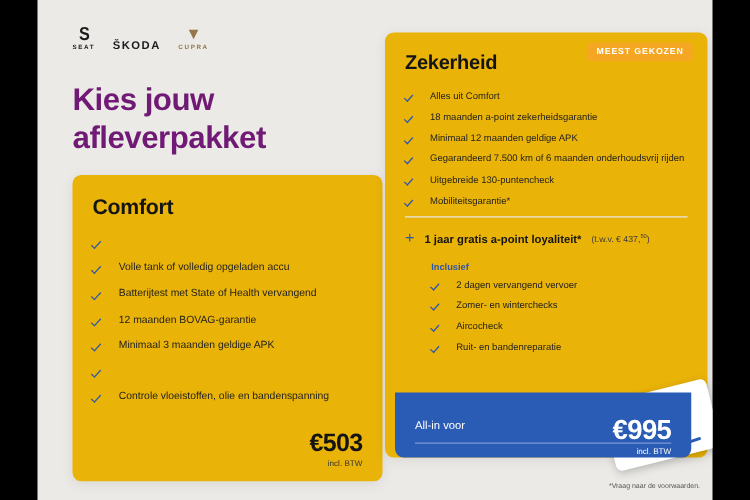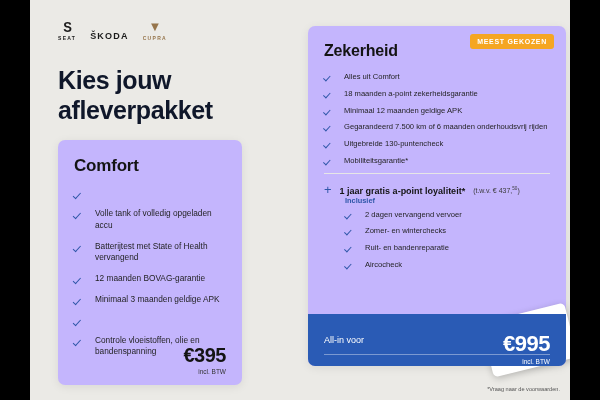--- a/index.html
+++ b/index.html
@@ -77,36 +77,36 @@
   }
 
   
   .headline {
     position: absolute;
     left: 28px;
     top: 66px;
     font-size: 25px;
     font-weight: bold;
     line-height: 1.18;
-    color: #0f172a;
+    color: #701a75;
     letter-spacing: -0.4px;
   }
 
   
   .card {
     position: absolute;
-    background: #c4b5fd;
+    background: #eab308;
     border-radius: 7px;
     box-shadow: 0 2px 10px rgba(0,0,0,0.08);
   }
 
   .card-comfort {
     left: 28px;
     top: 140px;
-    width: 184px;
+    width: 248px;
     height: 245px;
     padding: 16px 16px 0 16px;
   }
 
   .card-zekerheid {
     left: 278px;
     top: 26px;
     width: 258px;
     height: 340px;
     padding: 16px 16px 0 16px;
@@ -191,21 +191,21 @@
     font-size: 9px;
     font-weight: bold;
     color: #141414;
   }
   .loyalty-value {
     font-size: 7px;
     color: #3b3b3b;
   }
   .loyalty-value sup { font-size: 4.6px; }
 
-  .inclusief-block { margin-left: 21px; margin-top: 0; }
+  .inclusief-block { margin-left: 21px; margin-top: 13px; }
   .inclusief-label {
     font-size: 7.4px;
     font-weight: bold;
     color: #2f57a8;
     margin-bottom: 5px;
   }
 
   
   .loyalty-card {
     position: absolute;
@@ -246,23 +246,23 @@
     letter-spacing: -0.5px;
   }
   .price-sub {
     font-size: 6.5px;
     color: #333333;
     margin-top: 3px;
   }
 
   .price-bar {
     position: absolute;
-    left: 0;
+    left: 8px;
     bottom: 0;
-    width: 258px;
+    width: 237px;
     height: 52px;
     background: #2a5bb5;
     border-radius: 0 0 7px 7px;
     display: flex;
     align-items: center;
     justify-content: space-between;
     padding: 0 16px;
   }
   .allin-label {
     font-size: 9px;
@@ -353,21 +353,21 @@
         <div class="feature">
           <span class="check"></span>
         </div>
         <div class="feature">
           <span class="check"></span>
           <span class="feature-text">Controle vloeistoffen, olie en bandenspanning</span>
         </div>
       </div>
 
       <div class="price-row-comfort">
-        <div class="price-big">€395</div>
+        <div class="price-big">€503</div>
         <div class="price-sub">incl. BTW</div>
       </div>
     </div>
 
     <div class="card card-zekerheid">
       <div class="badge">MEEST GEKOZEN</div>
       <div class="card-title card-title-small">Zekerheid</div>
 
       <div class="feature-list">
         <div class="feature feature-sm">
@@ -409,25 +409,25 @@
         <div class="feature feature-sm">
           <span class="check"></span>
           <span class="feature-text">2 dagen vervangend vervoer</span>
         </div>
         <div class="feature feature-sm">
           <span class="check"></span>
           <span class="feature-text">Zomer- en winterchecks</span>
         </div>
         <div class="feature feature-sm">
           <span class="check"></span>
+          <span class="feature-text">Aircocheck</span>
+        </div>
+        <div class="feature feature-sm">
+          <span class="check"></span>
           <span class="feature-text">Ruit- en bandenreparatie</span>
-        </div>
-        <div class="feature feature-sm">
-          <span class="check"></span>
-          <span class="feature-text">Aircocheck</span>
         </div>
       </div>
 
       <div class="loyalty-card">
         <svg width="86" height="56" viewBox="0 0 86 56">
           <path d="M6 10 C 10 34, 34 50, 70 46" fill="none" stroke="#2a5bb5" stroke-width="2.4" stroke-linecap="round"></path>
           <path d="M6 10 C 9 30, 28 44, 60 42" fill="none" stroke="#79b4e8" stroke-width="1.6" stroke-linecap="round"></path>
         </svg>
         <div class="loyalty-card-text">
           <div>a-point</div>

